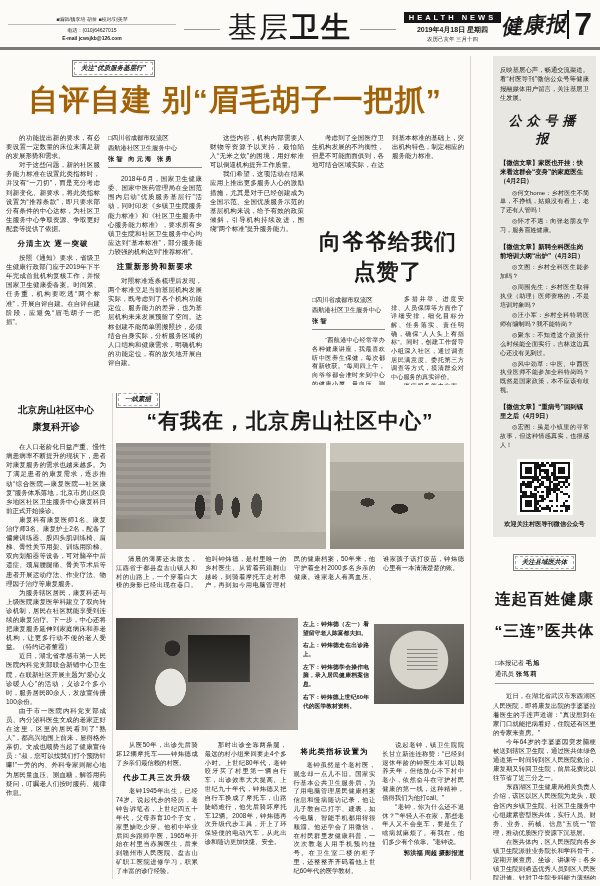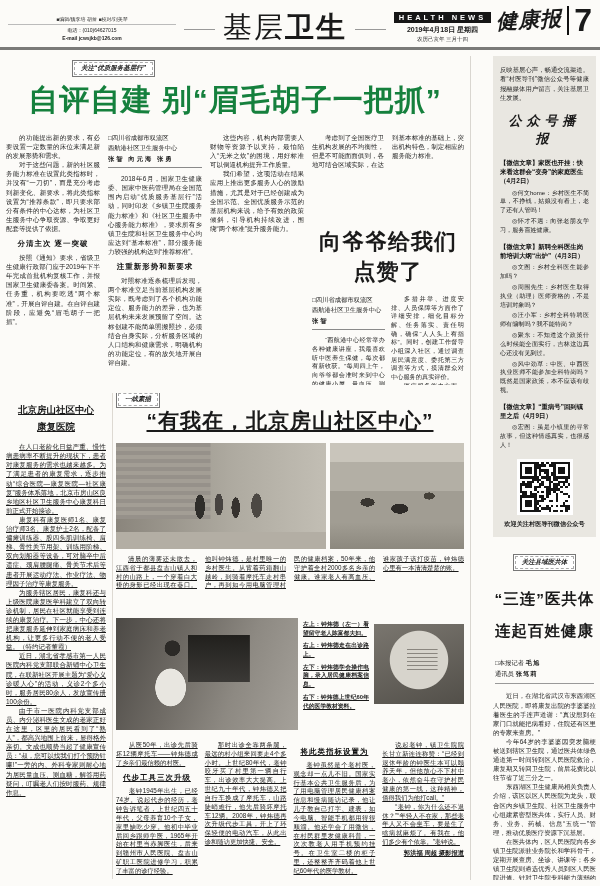--- a/index.html
+++ b/index.html
@@ -11,21 +11,21 @@
   .hdr{height:46px;display:flex;align-items:flex-end;padding:4px 8px 2px 8px;box-sizing:border-box;}
   .hdr-left{width:168px;text-align:center;padding-bottom:2px;}
   .edit-line{font-size:5px;color:#333;border-bottom:1px solid #bbb;padding-bottom:2px;margin-bottom:2px;}
   .contact{font-size:5px;color:#222;line-height:1.5;}
   .contact .em{font-weight:700;}
   .hdr-rule{flex:1;height:1px;background:#999;margin:0 8px 14px 8px;}
   .section-title{font-family:"Liberation Serif","DejaVu Serif",serif;font-size:29px;line-height:1;
                  letter-spacing:2px;white-space:nowrap;padding-bottom:2px;}
   .st-a{font-weight:400;}
   .st-b{font-weight:900;}
-  .hdr-right{display:flex;align-items:flex-start;gap:5px;padding-bottom:1px;}
+  .hdr-right{display:flex;align-items:center;padding-bottom:1px;}
   .hn-stack{text-align:center;}
   .health-news{background:#161616;color:#fff;font-size:7.5px;font-weight:800;letter-spacing:3px;
                padding:1px 5px;display:inline-block;}
   .date-line{font-size:7px;font-weight:800;margin-top:1px;white-space:nowrap;}
   .lunar-line{font-size:5.5px;color:#333;margin-top:1px;}
   .masthead{font-family:"DejaVu Serif","Liberation Serif",serif;font-style:italic;font-weight:900;
             font-size:21px;transform:rotate(-3deg);white-space:nowrap;letter-spacing:1px;}
   .pageno{font-size:32px;font-weight:900;line-height:.9;border-left:2px solid #111;padding-left:5px;}
   .hdr-bar{height:3px;background:#7a7a78;margin:1px 0 0 0;}
 
@@ -33,36 +33,36 @@
   .content{display:flex;padding:6px 4px 0 6px;gap:6px;box-sizing:border-box;height:830px;}
   .main-left{flex:0 0 458px;width:458px;overflow:hidden;}
   .right-rail{flex:1;border-left:1px solid #d9d6d0;padding-left:22px;overflow:hidden;}
 
   
   .kicker-box{display:inline-block;border:1px solid #777;outline:1px dashed #aaa;outline-offset:-3px;
               font-size:6.5px;font-style:italic;font-weight:700;padding:3px 8px;background:#fff;color:#222;}
 
   
   .kick-row{margin-left:66px;height:16px;}
-  .h1{font-size:30px;font-weight:900;text-align:center;letter-spacing:1px;margin:8px 0 12px 0;color:#15803d;}
+  .h1{font-size:30px;font-weight:900;text-align:center;letter-spacing:1px;margin:8px 0 12px 0;color:#a16207;}
   .top-cols{display:flex;gap:8px;height:252px;overflow:hidden;}
   .tcol{flex:1;min-width:0;}
   .tcol-wide{flex:0 0 152px;min-width:0;}
   .bodytext p{font-size:6.5px;line-height:1.4;text-align:justify;text-indent:13px;margin:0;color:#1c1c1c;}
   .byline-block{font-size:6.3px;line-height:1.6;border-bottom:1px solid #8a8a8a;padding-bottom:3px;margin-bottom:6px;}
   .byline-authors{font-weight:800;letter-spacing:2px;margin-top:1px;}
   .subhead{font-size:7.5px;font-weight:800;text-align:center;margin:6px 0 4px 0;letter-spacing:1px;color:#111;}
   .short2col{columns:2;column-gap:8px;height:84px;overflow:hidden;}
   .praise h2{font-size:22px;font-weight:900;text-align:center;margin:10px 0 8px 0;letter-spacing:1px;}
   .praise-cols{display:flex;gap:6px;height:128px;overflow:hidden;}
   .pcol{flex:1;min-width:0;}
   .pcol p{font-size:6.2px;}
 
   
-  .bottom-band{display:flex;gap:3px;margin-top:8px;height:486px;overflow:hidden;text-decoration:underline;}
+  .bottom-band{display:flex;gap:3px;margin-top:8px;height:486px;overflow:hidden;}
   .left-rail{flex:0 0 100px;border-right:1px solid #ddd9d2;padding-right:6px;}
   .rail-title{font-size:9.5px;font-weight:800;text-align:center;line-height:1.8;margin:8px 0 7px 0;}
   .rail-title.second{margin-top:16px;}
   .feature{flex:1;min-width:0;}
   .feature-head{position:relative;height:50px;}
   .feature-kicker{position:absolute;left:0;top:-2px;}
   .feature-headline{font-size:21px;font-weight:900;text-align:center;padding-top:14px;letter-spacing:1px;}
   .photo-row{display:flex;gap:4px;height:106px;}
   .photo{background-repeat:no-repeat;background-size:cover;}
   .photo-walk{flex:0 0 210px;
@@ -203,21 +203,21 @@
               </div>
             </div>
           </div>
         </div>
       </div>
 
       <div class="bottom-band">
         <aside class="left-rail bodytext">
           <div class="rail-title">
             <div>北京房山社区中心</div>
-            <div>康复医院</div>
+            <div>康复科开诊</div>
           </div>
           <p>在人口老龄化日益严重、慢性病患病率不断提升的现状下，患者对康复服务的需求也越来越多。为了满足患者的康复需求，逐步推动“综合医院—康复医院—社区康复”服务体系落地，北京市房山区良乡地区社区卫生服务中心康复科日前正式开始接诊。</p>
           <p>康复科有康复医师1名、康复治疗师3名、康复护士2名，配备了偏瘫训练器、股四头肌训练椅、肩梯、骨性关节用架、训练用阶梯、双向划船器等设备，可对脑卒中后遗症、颈肩腰腿痛、骨关节术后等患者开展运动疗法、作业疗法、物理因子治疗等康复服务。</p>
           <p>为服务辖区居民，康复科还与上级医院康复医学科建立了双向转诊机制，居民在社区就能享受到连续的康复治疗。下一步，中心还将把康复服务延伸到家庭病床和养老机构，让更多行动不便的老人受益。（特约记者董霞）</p>
           <p>近日，湖北省孝感市第一人民医院内科党支部联合新铺中心卫生院，在联新社区开展主题为“爱心义诊暖人心”的活动，义诊2个多小时，服务居民80余人，发放宣传册100余份。</p>
           <p>由于市一医院内科党支部成员、内分泌科医生文成的老家正好在这里，区里的居民看到了“熟人”，都高兴地围上前来，显得格外亲切。文成也顺势当起了健康宣传员：“叔，您可以找我们打个预防针嘛!”一旁的内、外科专家则耐心地为居民量血压、测血糖，解答用药疑问，叮嘱老人们按时服药、规律作息。</p>
         </aside>
 
         <section class="feature">
           <div class="feature-head">
@@ -526,22 +526,22 @@
               <rect x="15" y="20" width="1" height="1"></rect>
               <rect x="17" y="20" width="1" height="1"></rect>
               <rect x="19" y="20" width="1" height="1"></rect>
             </svg></div>
         <p class="qr-cap">欢迎关注村医导刊微信公众号</p>
       </div>
 
       <div class="county">
         <span class="kicker-box"><span>关注县域医共体</span></span>
         <div class="county-headline">
+          <div>连起百姓健康</div>
           <div>“三连”医共体</div>
-          <div>连起百姓健康</div>
         </div>
         <div class="county-byline">
           <div><span>□本报记者</span>&nbsp;<b>毛旭</b></div>
           <div><span>通讯员</span>&nbsp;<b>张笃莉</b></div>
         </div>
         <div class="county-body">
           <p>近日，在湖北省武汉市东西湖区人民医院，即将康复出院的李婆婆拉着医生的手连声道谢：“真没想到在家门口就能把病看好，住院还有区里的专家来查房。”</p>
           <p>今年64岁的李婆婆因突发脑梗被送到辖区卫生院，通过医共体绿色通道第一时间转到区人民医院救治，康复期又转回卫生院，前后花费比以往节省了近三分之一。</p>
           <p>东西湖区卫生健康局相关负责人介绍，该区以区人民医院为龙头，联合区内乡镇卫生院、社区卫生服务中心组建紧密型医共体，实行人员、财务、业务、药械、信息“五统一”管理，推动优质医疗资源下沉基层。</p>
           <p>在医共体内，区人民医院向各乡镇卫生院派驻业务院长和学科骨干，定期开展查房、坐诊、讲课等；各乡镇卫生院则遴选优秀人员到区人民医院进修。针对卫生院专科能力薄弱的问题，区人民医院还成立了50多个专科联盟，以区人民医院各科室为纽带，将卫生院与协作医院专家紧密联系起来，乡镇卫生院可通过专科联盟直接与协作医院专家建立转诊通道，真正做到上下联动、患者互转。</p>

